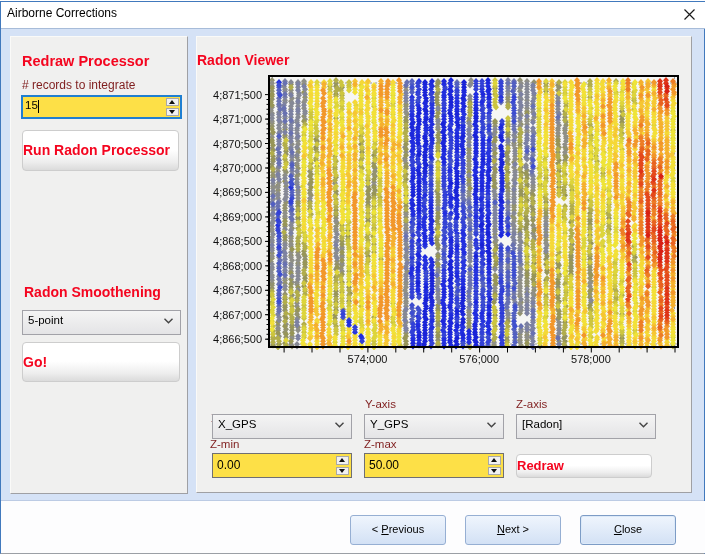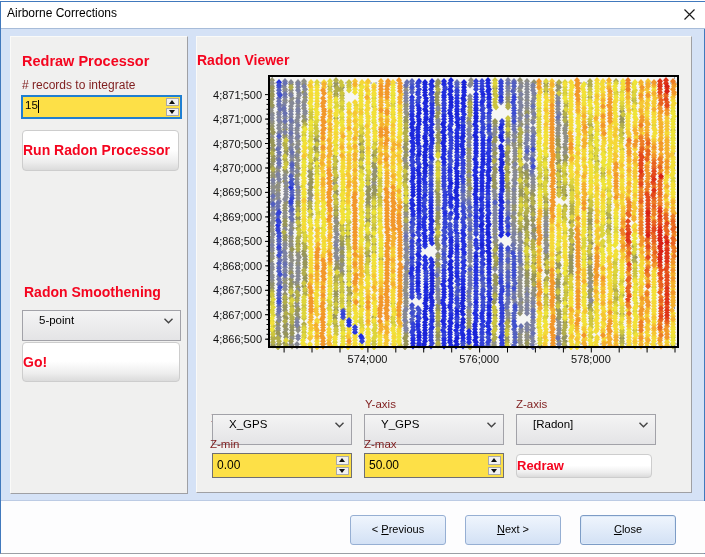--- a/index.html
+++ b/index.html
@@ -1,21 +1,21 @@
 <!DOCTYPE html>
 <html><head><meta charset="utf-8"><style>
 *{margin:0;padding:0;box-sizing:border-box}
 body{width:705px;height:557px;position:relative;overflow:hidden;background:#fff;
      font-family:"Liberation Sans",sans-serif;color:#000}
 .abs{position:absolute}
 .red{color:#f4051f;font-weight:bold}
 .panel{position:absolute;background:#f0f0ef;border-right:1px solid #9fa0a4;
        border-bottom:1px solid #9fa0a4;border-top:1px solid #fafaf8;border-left:1px solid #fafaf8}
-.combo{position:absolute;height:31px;background:linear-gradient(#f4f4f4,#e4e4e6);
-       border:1px solid #a2a2a8;font-size:11.5px;line-height:19px;padding-left:16px;color:#000}
+.combo{position:absolute;height:25px;background:linear-gradient(#f4f4f4,#e4e4e6);
+       border:1px solid #a2a2a8;font-size:11.5px;line-height:19px;padding-left:5px;color:#000}
 .chev{position:absolute;right:7px;top:7px;width:9px;height:6px}
 .wbtn{position:absolute;background:linear-gradient(#ffffff 48%,#ededed 80%,#dbdbdb);border:1px solid #cdcdcd;
       border-radius:4px;color:#f4051f;font-weight:bold}
 .bbtn{position:absolute;width:96px;height:30px;background:linear-gradient(#eff5fd,#d3e1f5);
       border:1px solid #96afd3;border-radius:3px;font-size:11px;text-align:center;line-height:27px}
 .spinbox{position:absolute;background:#fde047;font-size:12px}
 .spin{position:absolute;right:2px;top:2px;bottom:2px;width:13px}
 .spin div{position:absolute;left:0;right:0;height:calc(50% - 1px);border:1px solid #a9a9a9;background:#f1f1f1}
 .spin .up{top:0}.spin .dn{bottom:0}
 .up:after,.dn:after{content:"";position:absolute;left:50%;top:50%;margin-left:-3.2px;

